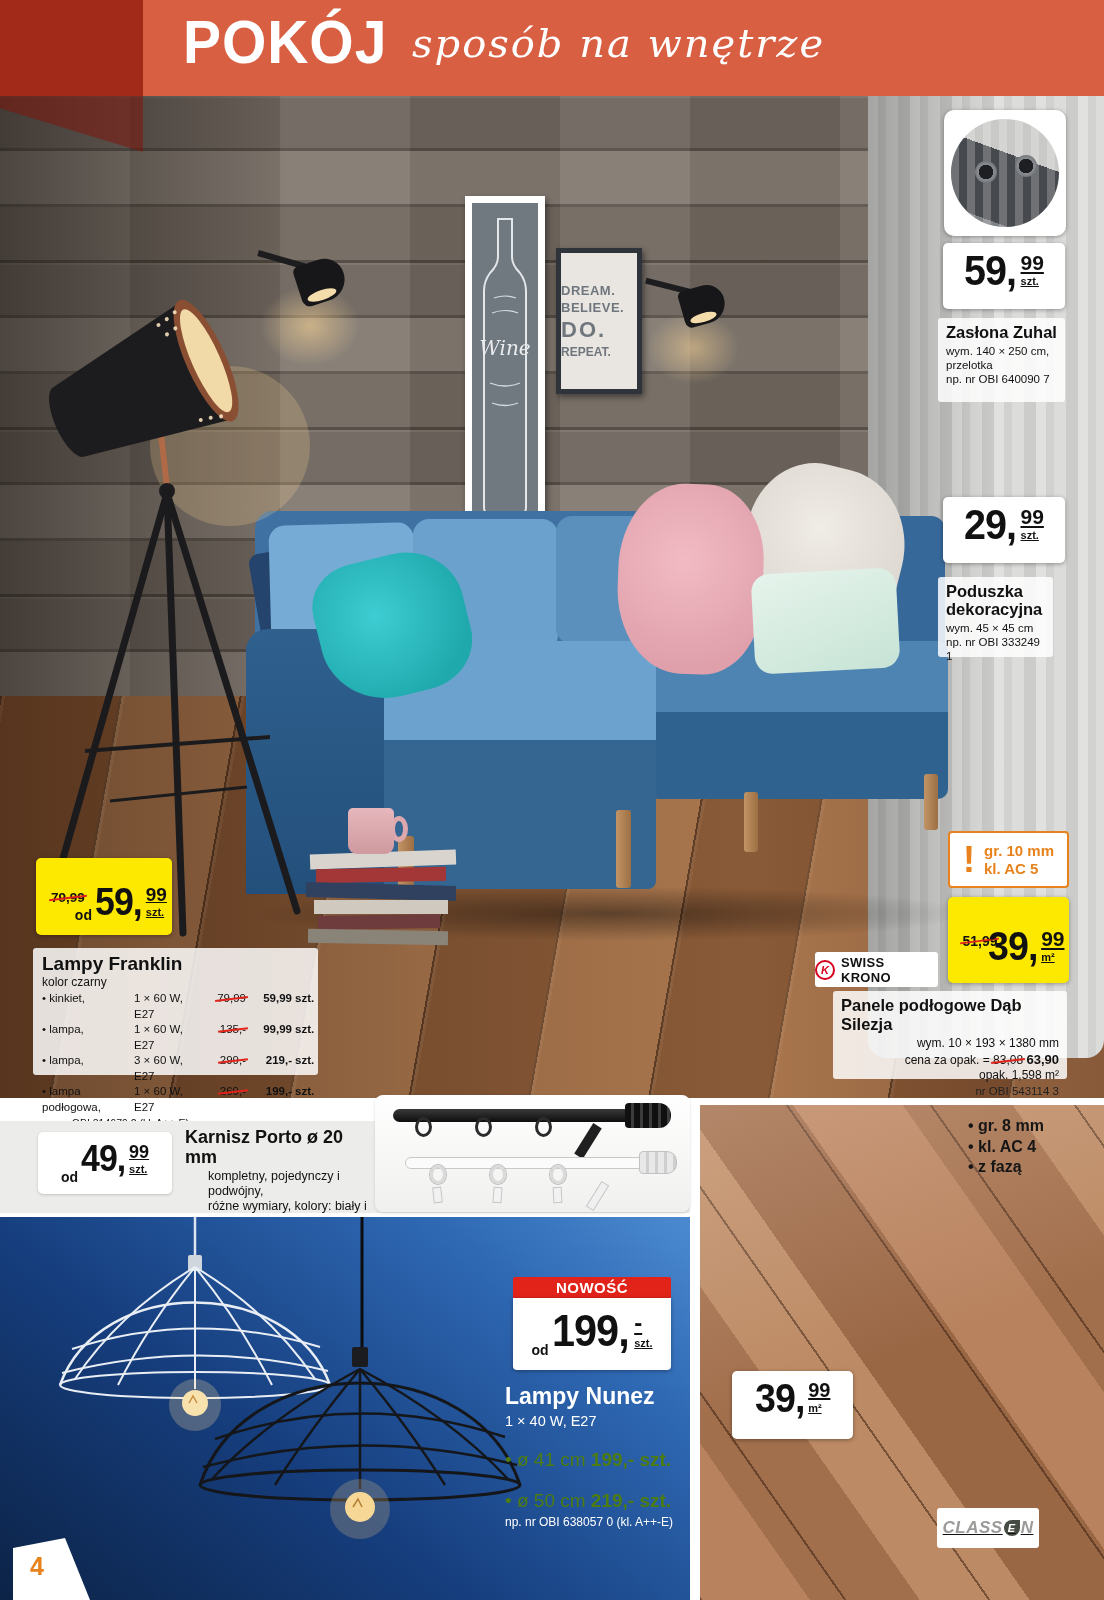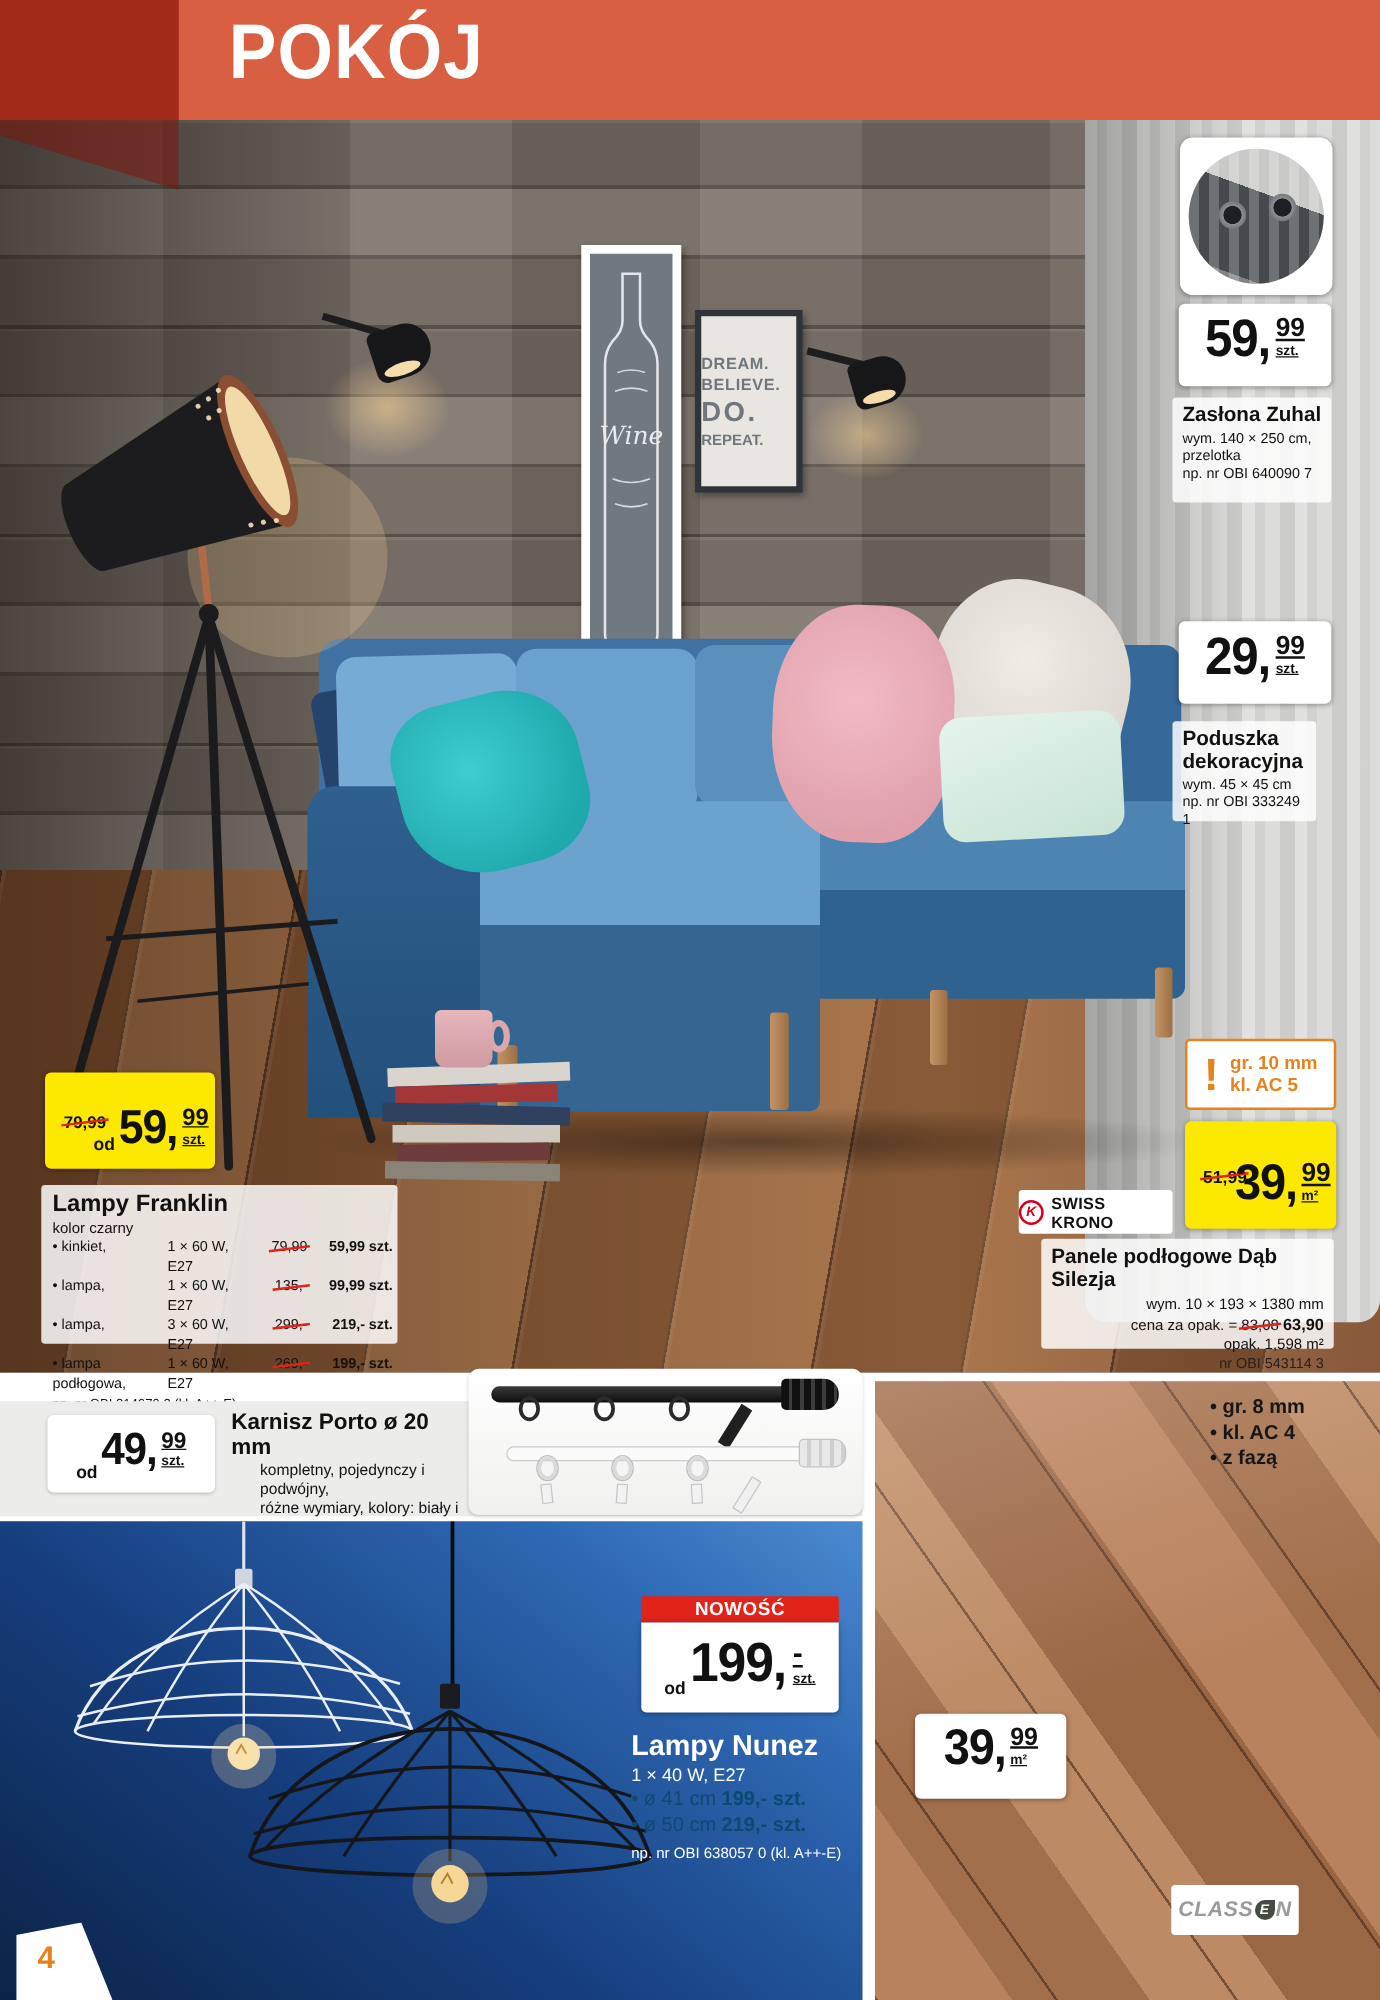--- a/index.html
+++ b/index.html
@@ -94,21 +94,21 @@
   .fr-row .c5{font-weight:800;padding-left:3px;}
   
   .karnisz-band{left:0;top:1121px;width:690px;height:92px;background:#ececea;}
   
   .nunez{left:0;top:1217px;width:690px;height:383px;overflow:hidden;
     background:linear-gradient(38deg,#0c2347 0%,#163e7e 40%,#2f69b4 78%,#4b8ad0 100%);}
   .badge{background:#e2231a;color:#fff;font-size:15px;font-weight:800;letter-spacing:.5px;
          display:flex;align-items:center;justify-content:center;border-radius:2px 2px 0 0;}
   .nz-name{font-size:23px;font-weight:800;color:#fff;}
   .nz-line{font-size:14.5px;color:#fff;margin-top:3px;}
-  .nz-row{font-size:16px;color:#0c4a6e;line-height:21px;}
+  .nz-row{font-size:19px;color:#4d7c0f;line-height:21px;margin-top:20px;}
   .nz-row b{font-weight:800;}
   .nz-ref{font-size:12px;color:#fff;margin-top:4px;}
   .page-tab{left:0;top:1530px;width:96px;height:70px;background:#fff;
             clip-path:polygon(13px 18px,65px 8px,90px 70px,13px 70px);}
   .page-num{left:30px;top:1552px;font-size:25px;font-weight:800;color:#e8821c;}
   
   .odessa{left:700px;top:1105px;width:404px;height:495px;overflow:hidden;
     background:
       linear-gradient(160deg,rgba(255,230,215,.25),transparent 50%),
       repeating-linear-gradient(55deg,rgba(50,25,12,.5) 0 2px,transparent 2px 118px),
@@ -118,20 +118,21 @@
   .od-det{font-size:12.5px;line-height:15.5px;color:#1c1c1c;}
 </style>
 </head>
 <body>
 
 <div id="page">
 
   <div class="abs hdr"></div>
   <div class="abs hdr-dark"></div>
   <div class="abs hdr-title">POKÓJ</div>
+  <div class="abs hdr-sub">sposób na wnętrze</div>
 
   <div class="abs hero">
     <div class="abs wall"></div>
     <div class="abs redcorner"></div>
     <div class="abs floor"></div>
     <div class="abs curtain"></div>
 
     <div class="abs frame2">
       <div class="board">
         <svg width="66" height="331" viewBox="0 0 66 331">
@@ -462,21 +463,21 @@
     <div>• kl. AC 4</div>
     <div>• z fazą</div>
   </div>
   <div class="abs pricebox" style="left:732px;top:1371px;width:121px;height:68px;">
     <span class="p-int" style="font-size:40px;">39,</span>
     <span class="p-frac">
       <span class="p-dec" style="font-size:20px;">99</span>
       <span class="p-unit">m²</span>
     </span>
   </div>
-  <div class="abs brandbox" style="left:937px;top:1508px;width:102px;height:40px;">
+  <div class="abs brandbox" style="left:937px;top:1508px;width:102px;height:40px;text-decoration:underline;">
     <span class="classen">
       <span>CLASS</span>
         <span class="cls-leaf">E</span>
         <span>N</span>
     </span>
   </div>
 
 </div>
 
 </body></html>

